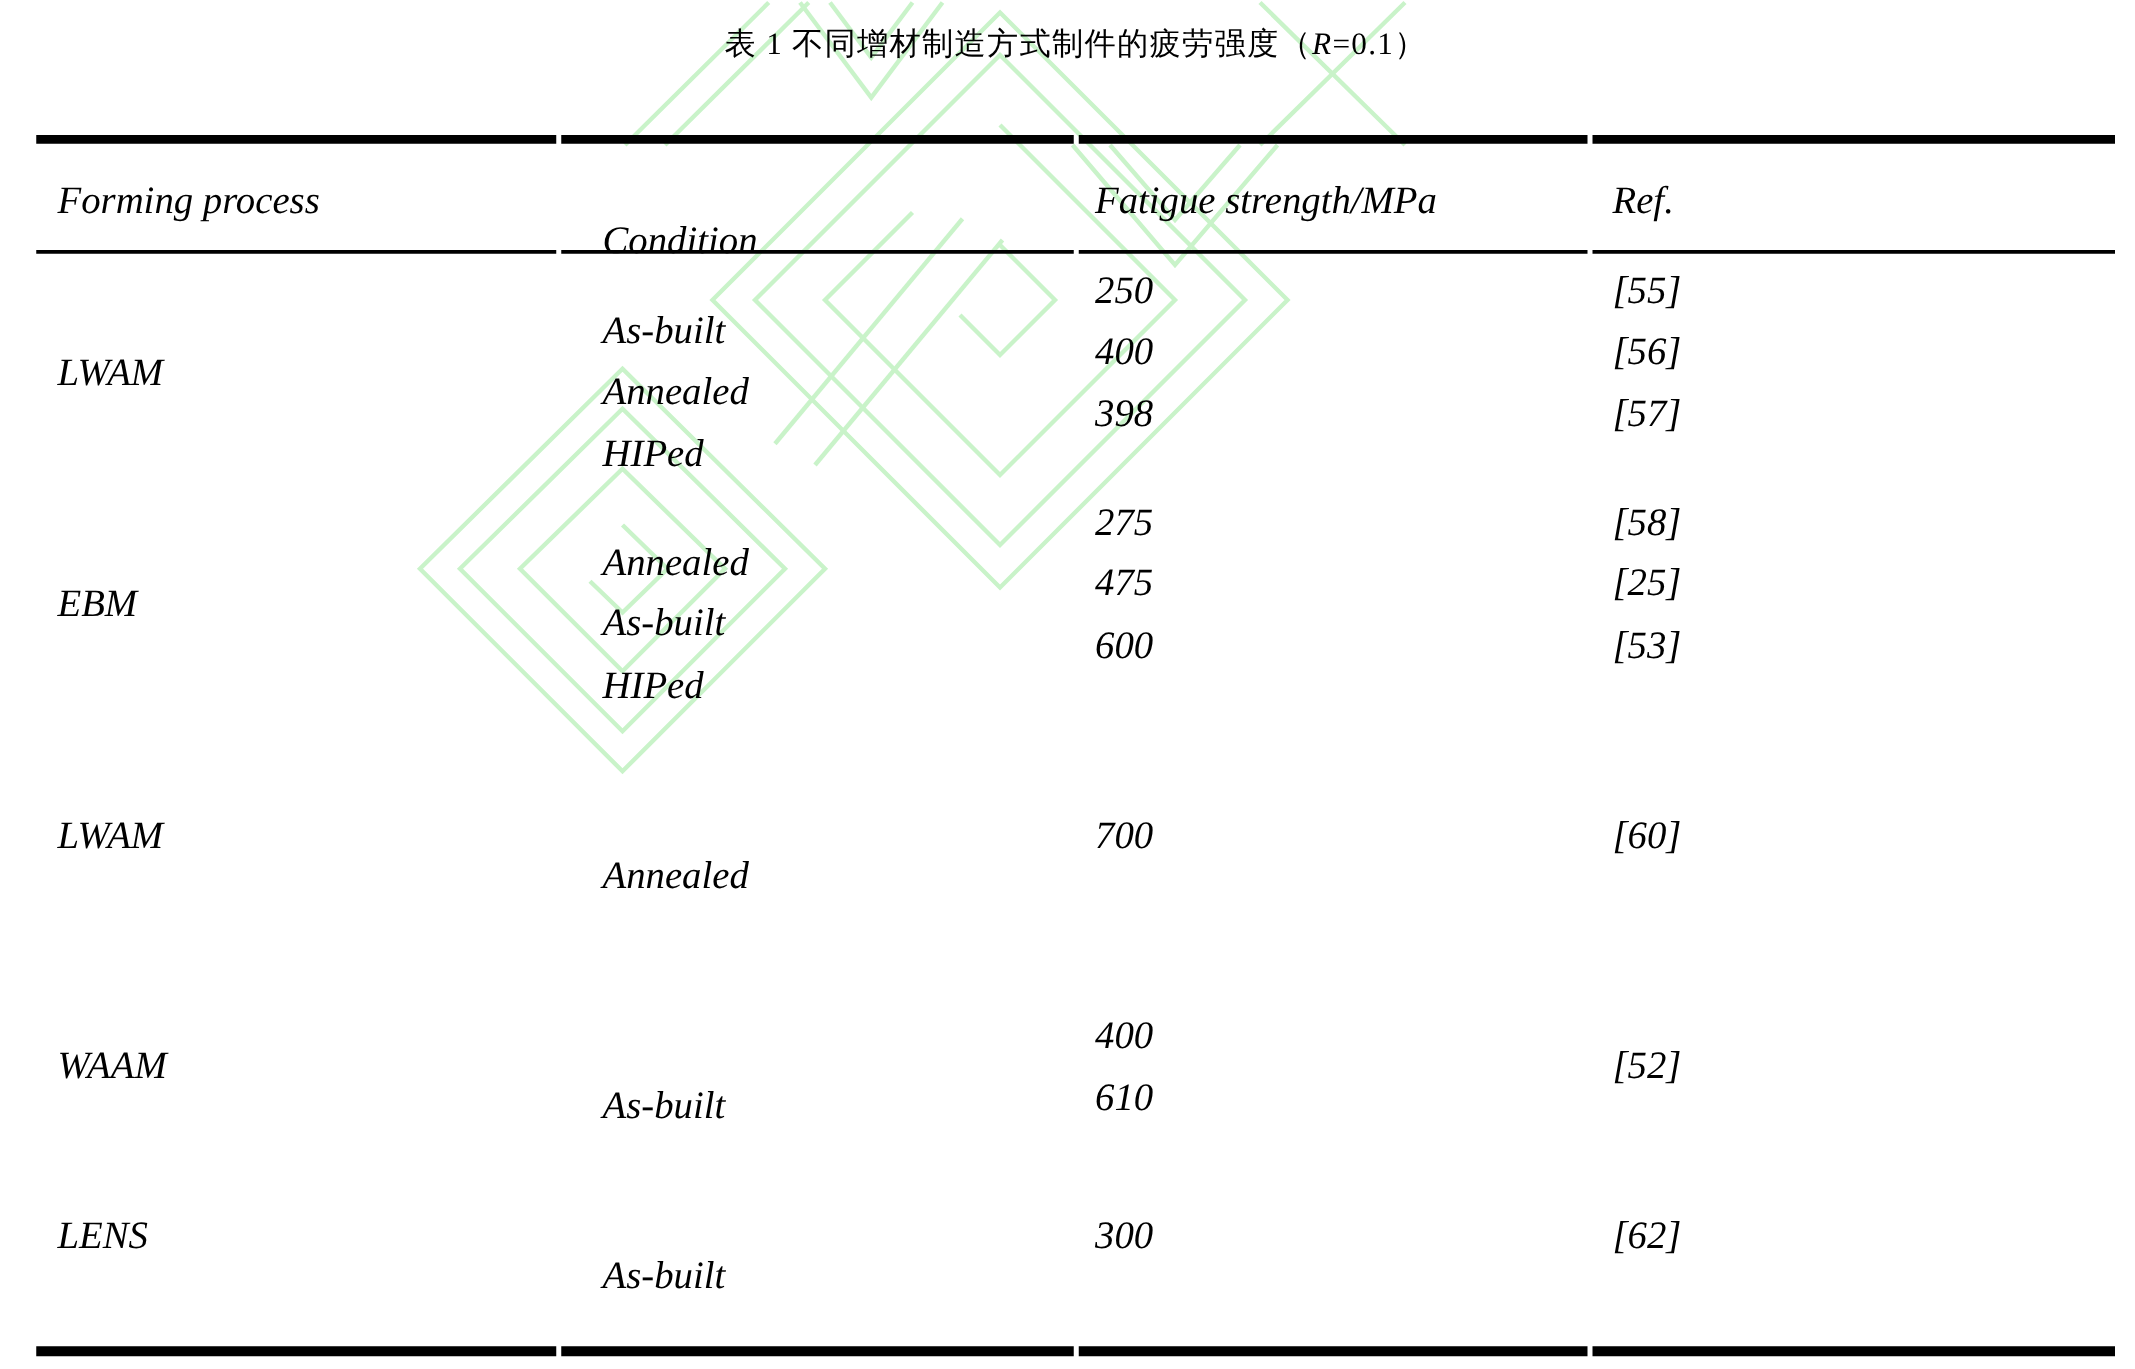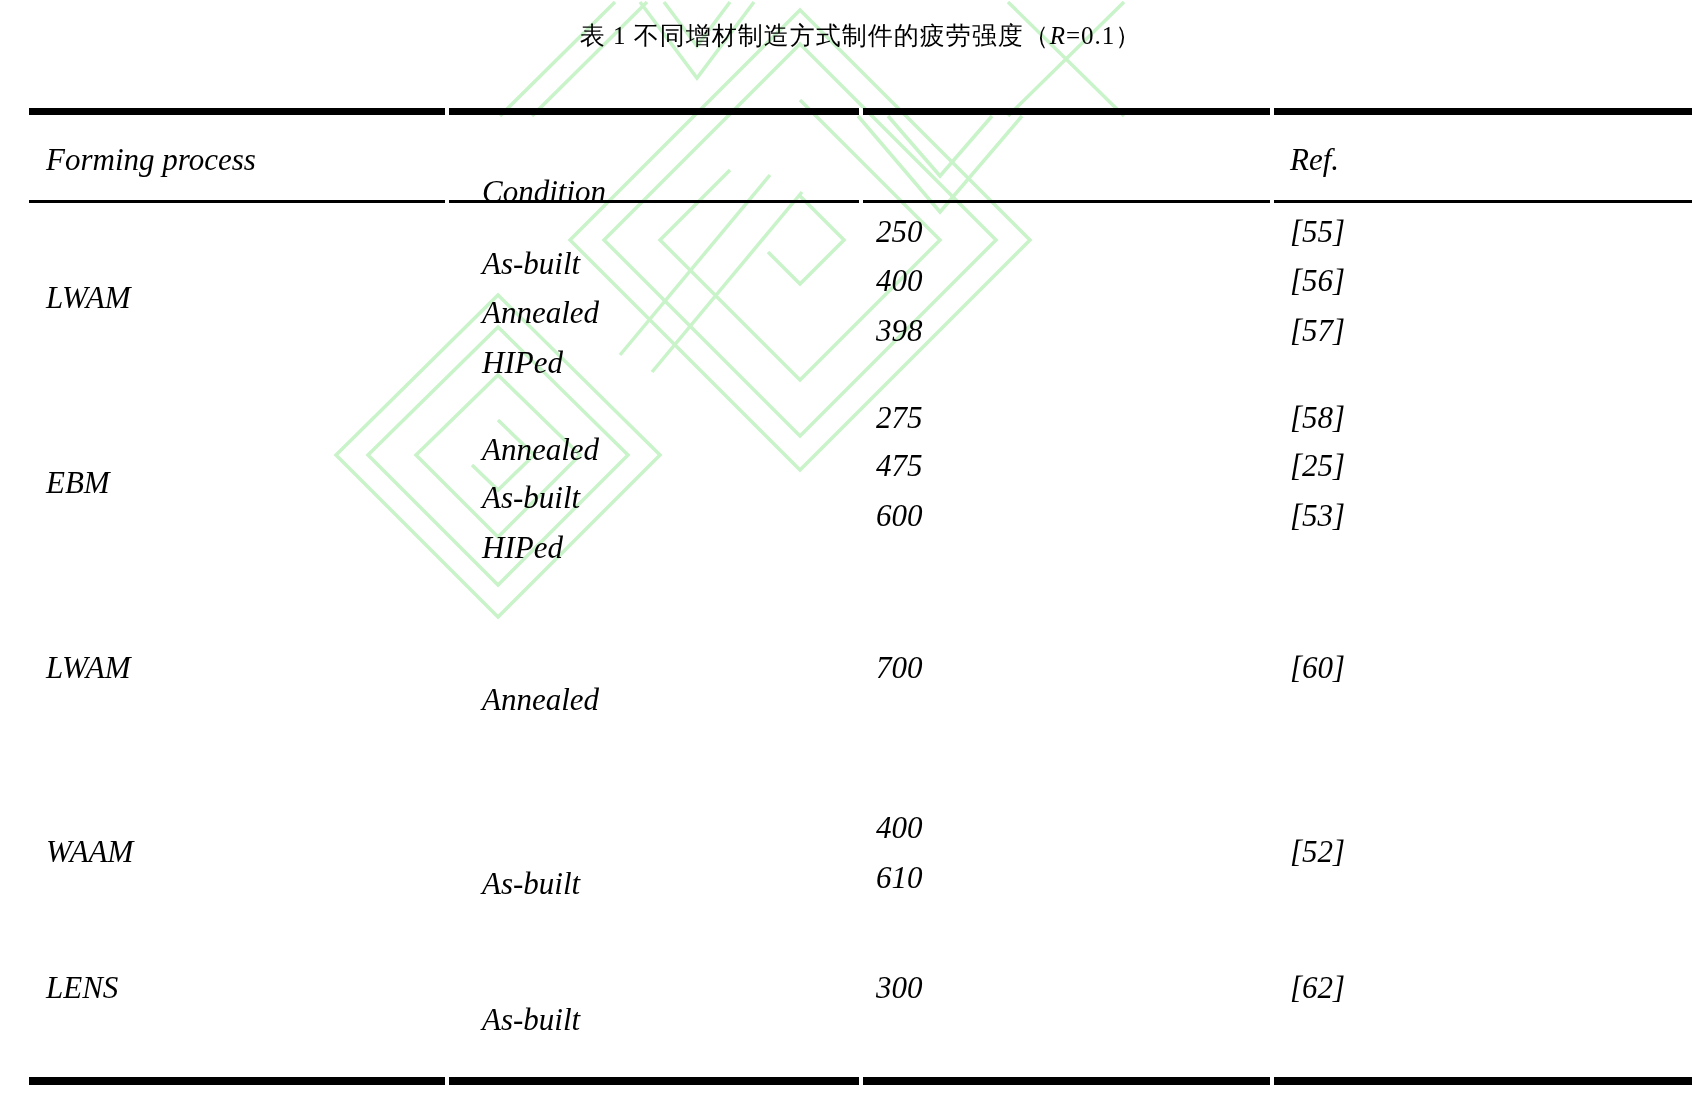--- a/index.html
+++ b/index.html
@@ -107,20 +107,21 @@
   </div>
 
 
   <div class="rule-seg rule-thick rule-top seg1"></div>
   <div class="rule-seg rule-thick rule-top seg2"></div>
   <div class="rule-seg rule-thick rule-top seg3"></div>
   <div class="rule-seg rule-thick rule-top seg4"></div>
 
   <div class="cell c1" style="top:142px">Forming process</div>
   <div class="cell c2" style="top:142px">Condition</div>
+  <div class="cell c3" style="top:142px">Fatigue strength/MPa</div>
   <div class="cell c4" style="top:142px">Ref.</div>
 
   <div class="rule-seg rule-thin rule-header seg1"></div>
   <div class="rule-seg rule-thin rule-header seg2"></div>
   <div class="rule-seg rule-thin rule-header seg3"></div>
   <div class="rule-seg rule-thin rule-header seg4"></div>
 
   <div class="cell c2" style="top:214px">As-built</div>
   <div class="cell c3" style="top:214px">250</div>
   <div class="cell c4" style="top:214px">[55]</div>

